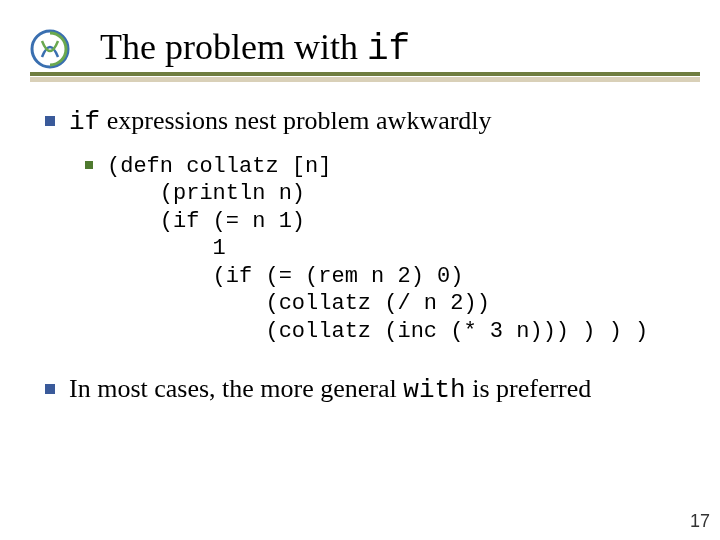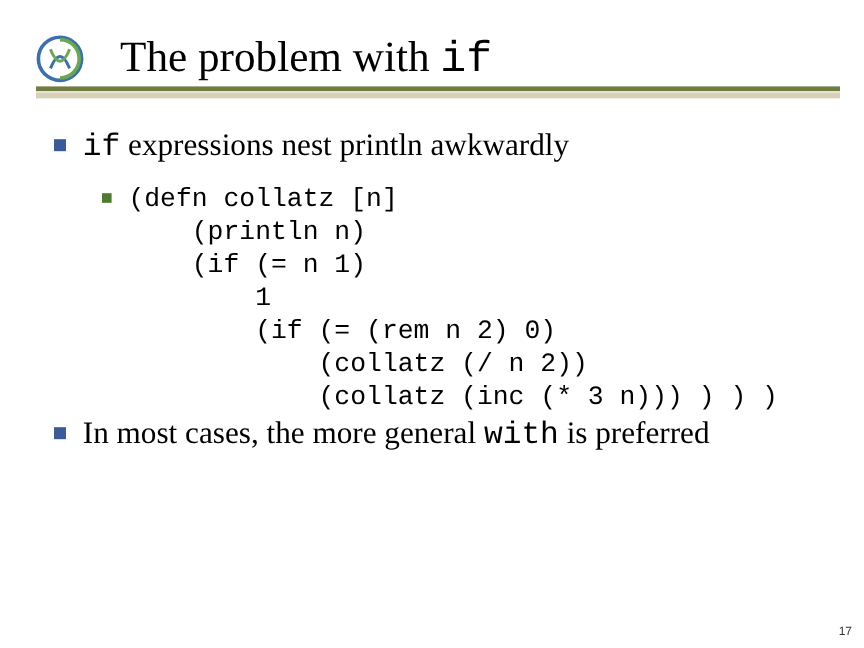--- a/index.html
+++ b/index.html
@@ -81,41 +81,42 @@
     font-size: 26px;
     line-height: 1.25;
   }
   .bullet1-text .code {
     font-family: Consolas, "Courier New", monospace;
   }
   .bullet2 {
     display: flex;
     align-items: flex-start;
     margin-left: 40px;
+    margin-bottom: 28px;
   }
   .sq-small {
     width: 8px;
     height: 8px;
     background: #4f7a2f;
     margin-top: 8px;
     margin-right: 14px;
     flex: 0 0 auto;
   }
   .codeblock {
     font-family: Consolas, "Courier New", monospace;
     font-size: 22px;
     line-height: 1.25;
     white-space: pre;
   }
   .page-num {
     position: absolute;
     right: 10px;
     bottom: 8px;
     font-family: Arial, sans-serif;
-    font-size: 10px;
+    font-size: 18px;
     color: #333;
   }
 </style>
 </head>
 <body>
 
 <div class="slide">
 
   <div class="underline-shadow"></div>
   <div class="underline"></div>
@@ -130,21 +131,21 @@
     <div class="title">
       <span>The problem with </span><span class="code">if</span>
     </div>
   </div>
 
   <div class="body">
 
     <div class="bullet1">
       <div class="sq"></div>
       <div class="bullet1-text">
-        <span class="code">if</span><span> expressions nest println awkwardly</span>
+        <span class="code">if</span><span> expressions nest problem awkwardly</span>
       </div>
     </div>
 
     <div class="bullet2">
       <div class="sq-small"></div>
       <div class="codeblock"><span>(defn collatz [n]</span>
 <span>    (println n)</span>
 <span>    (if (= n 1)</span>
 <span>        1</span>
 <span>        (if (= (rem n 2) 0)</span>

